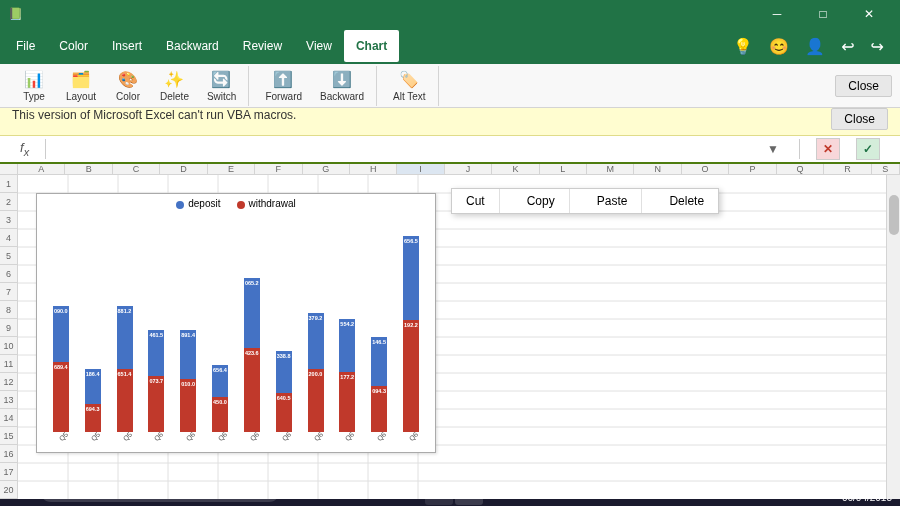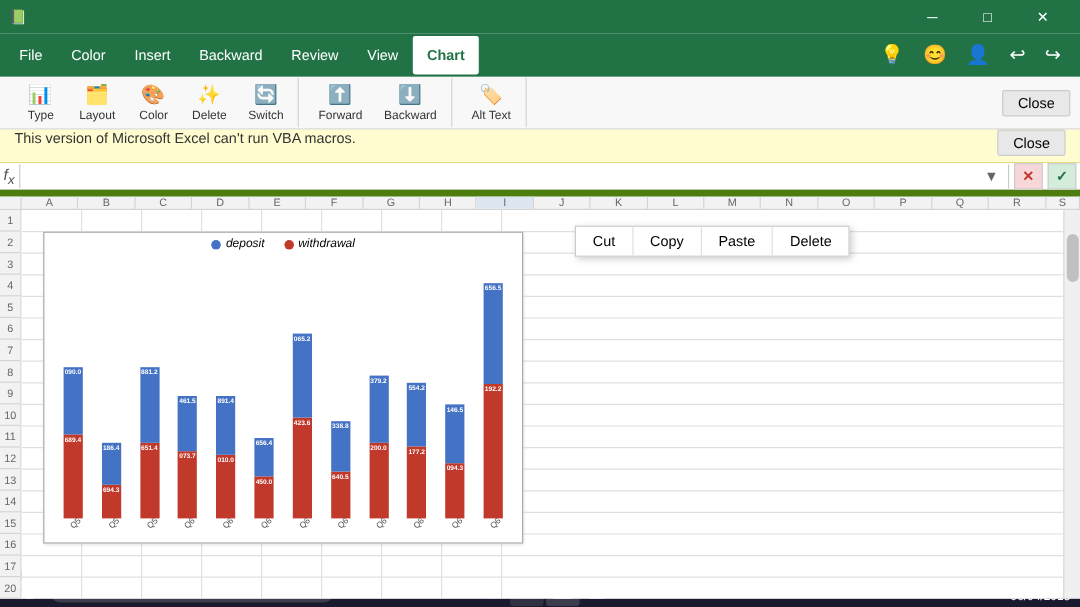--- a/index.html
+++ b/index.html
@@ -95,26 +95,26 @@
       align-items: flex-start;
       padding: 0 12px;
       font-size: 12px;
       color: #333;
       justify-content: space-between;
     }
 
     
     .formula-bar {
       background: white;
-      border-bottom: 6px solid #4d7c0f;
+      border-bottom: 2px solid #4d7c0f;
       height: 28px;
       display: flex;
       align-items: center;
-      padding: 0 3px;
-      gap: 4px;
+      padding: 0 20px;
+      gap: 16px;
     }
     .formula-input { flex: 1; border: none; outline: none; font-size: 12px; padding: 0 4px; }
     .formula-arrow { color: #666; font-size: 12px; cursor: pointer; margin-right: 4px; }
     .formula-cancel { width: 24px; height: 22px; background: #f0f0f0; border: 1px solid #ccc; cursor: pointer; display: flex; align-items: center; justify-content: center; color: #c0392b; font-weight: bold; }
     .formula-ok { width: 24px; height: 22px; background: #e8f0e8; border: 1px solid #ccc; cursor: pointer; display: flex; align-items: center; justify-content: center; color: #217346; font-weight: bold; }
 
     
     .row-header-col {
       width: 18px;
       background: #f2f2f2;
@@ -155,22 +155,21 @@
     
     .context-menu {
       position: absolute;
       top: 13px;
       left: 433px;
       background: white;
       border: 1px solid #ccc;
       box-shadow: 2px 2px 6px rgba(0,0,0,0.2);
       z-index: 100;
       display: flex;
-      gap: 0;
-      margin-left: 28px;
+      gap: 13px;
     }
     .ctx-item {
       padding: 5px 14px;
       cursor: pointer;
       font-size: 12px;
       border-right: 1px solid #e0e0e0;
     }
     .ctx-item:last-child { border-right: none; }
 
     
@@ -184,21 +183,21 @@
       border: 1px solid #aaa;
       box-shadow: 1px 1px 3px rgba(0,0,0,0.15);
     }
     .chart-legend {
       display: flex;
       justify-content: center;
       gap: 16px;
       padding: 4px 0 2px 0;
       font-size: 10px;
     }
-    .legend-item { display: flex; align-items: center; gap: 4px; font-style: italic; }
+    .legend-item { display: flex; align-items: flex-end; gap: 4px; }
     .legend-dot { width: 8px; height: 8px; border-radius: 50%; }
 
     .chart-inner {
       padding: 2px 8px 4px 8px;
       height: calc(100% - 24px);
       display: flex;
       align-items: flex-end;
       justify-content: space-around;
       position: relative;
     }

